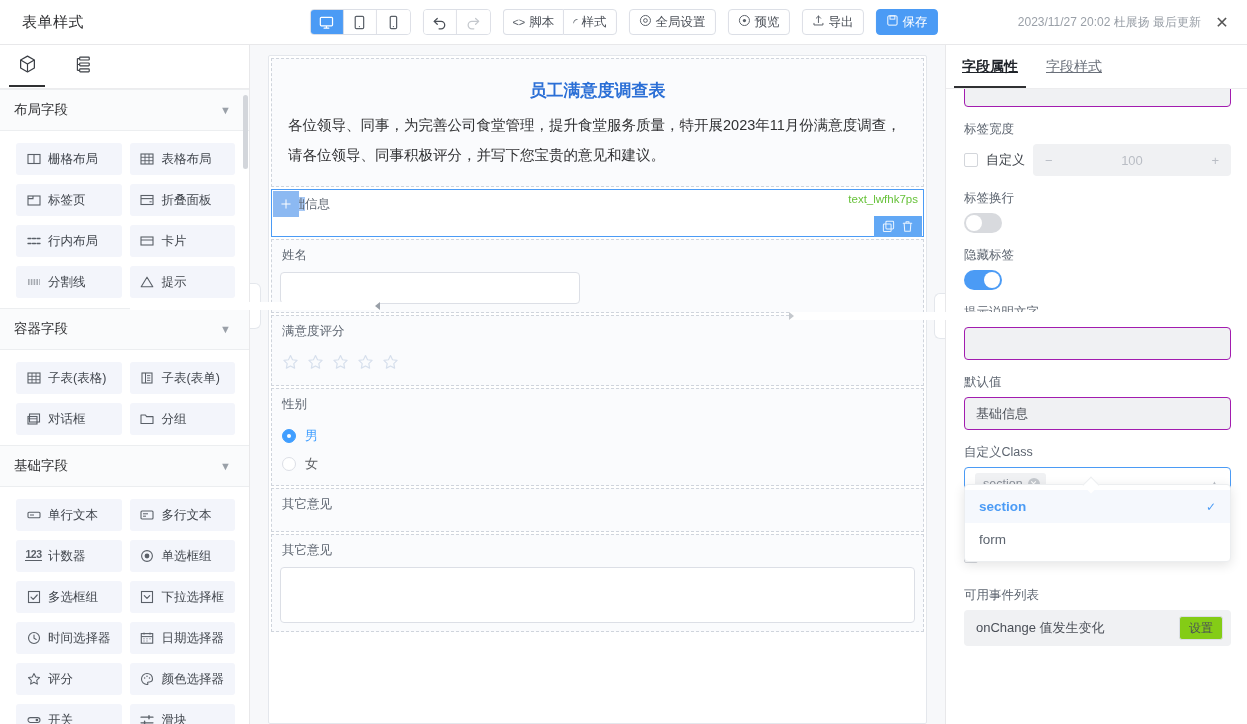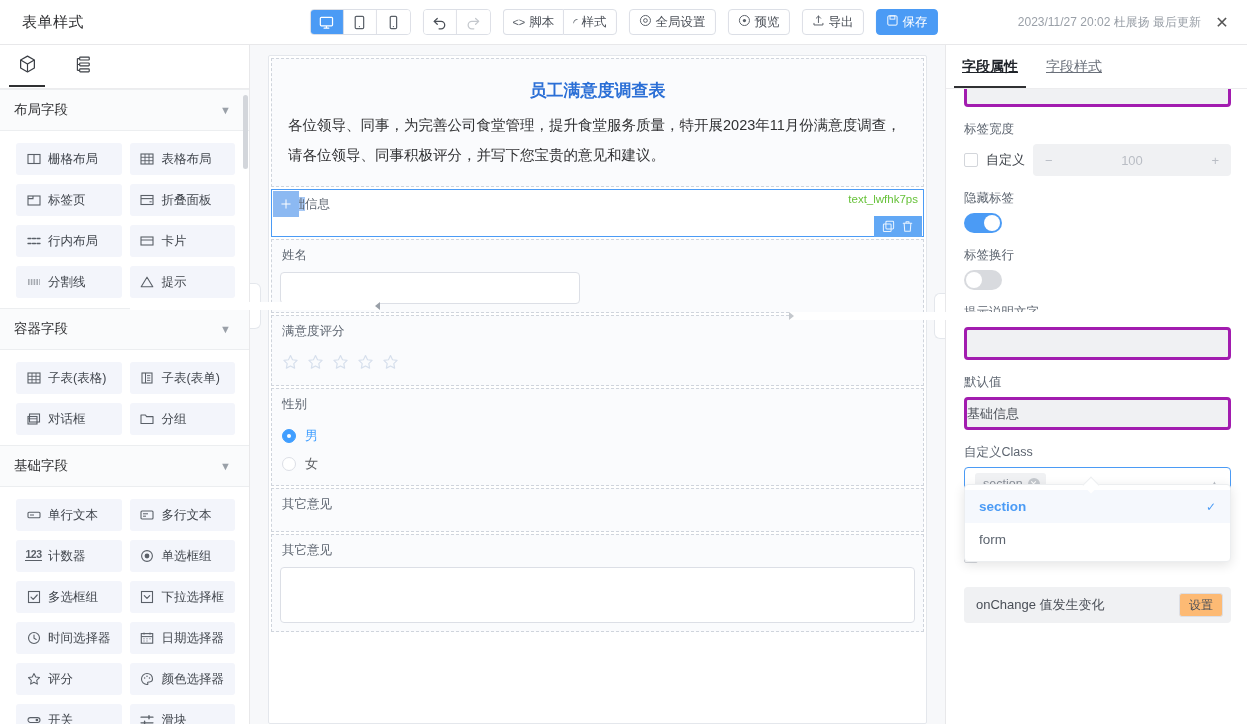--- a/index.html
+++ b/index.html
@@ -135,21 +135,21 @@
   .tri.right { border-top: 4px solid transparent; border-bottom: 4px solid transparent; border-left: 5px solid #c4c8cd; }
 
   
   .right { width: 302px; flex: 0 0 302px; background: #fff; border-left: 1px solid #e8e8ea; display: flex; flex-direction: column; min-height: 0; position: relative; }
   .right-tabs { height: 44px; flex: 0 0 44px; display: flex; align-items: center; gap: 28px; padding-left: 16px; border-bottom: 1px solid #ececee; }
   .rtab { font-size: 14px; color: #6a707a; height: 43px; display: flex; align-items: center; cursor: pointer; position: relative; text-decoration: underline; }
   .rtab.active { color: #1f2329; font-weight: bold; }
   .rtab.active::after { content:""; position:absolute; bottom:0; left:-8px; right:-8px; height:2px; background:#303133; }
   .right-body { flex: 1; overflow: hidden; padding: 0 16px 0 18px; position: relative; }
   .p-label { font-size: 12.5px; color: #5d6570; margin: 0 0 6px 0; }
-  .p-input { height: 32px; background: #f0f1f3; border: 3px solid #a21caf; border-radius: 4px; display: flex; align-items: center; padding: 0 0; font-size: 13px; color: #4a4f57; }
+  .p-input { height: 32px; background: #f0f1f3; border: 1px solid #a21caf; border-radius: 4px; display: flex; align-items: center; padding: 0 11px; font-size: 13px; color: #4a4f57; }
   .p-input.tall { height: 33px; }
   .sec { margin-bottom: 14px; }
   .cb-row { display: flex; align-items: center; gap: 8px; }
   .cbox { width: 14px; height: 14px; border: 1px solid #d3d6db; border-radius: 2px; background: #fff; }
   .cb-lbl { font-size: 13px; color: #3f444b; }
   .stepper { flex: 1; height: 32px; background: #f0f1f3; border-radius: 4px; display: flex; align-items: center; justify-content: space-between; padding: 0 12px; color: #b9bdc4; font-size: 13px; }
   .stepper .v { color: #b9bdc4; font-size: 13px; }
   .switch { width: 38px; height: 20px; border-radius: 10px; background: #d8dade; position: relative; cursor: pointer; }
   .switch i { position: absolute; top: 2px; left: 2px; width: 16px; height: 16px; border-radius: 50%; background: #fff; }
   .switch.on { background: #4b9bf5; }
@@ -161,21 +161,21 @@
   .caret-up { margin-left: auto; color: #b9bdc4; font-size: 11px; }
 
   .dropdown { position: absolute; left: 0; right: 0; top: 40px; background: #fff; border: 1px solid #eceef0; border-radius: 4px; box-shadow: 0 3px 12px rgba(0,0,0,.11); padding: 5px 0; z-index: 20; }
   .dropdown::before { content:""; position:absolute; top:-6px; left: 120px; width: 11px; height: 11px; background:#fff; border-left:1px solid #eceef0; border-top:1px solid #eceef0; transform: rotate(45deg); }
   .dd-item { height: 33px; display: flex; align-items: center; padding: 0 14px; font-size: 13.5px; color: #5d6570; cursor: pointer; }
   .dd-item.sel { color: #4b9bf5; font-weight: bold; background: #f5f8fd; }
   .dd-item .tick { margin-left: auto; color: #4b9bf5; font-size: 12px; }
 
   .evt-row { height: 36px; background: #f0f1f3; border-radius: 4px; display: flex; align-items: center; padding: 0 8px 0 12px; }
   .evt-row .t { font-size: 13px; color: #4a4f57; }
-  .evt-row .b { margin-left: auto; height: 24px; padding: 0 9px; border: 1px solid #dcdfe6; border-radius: 3px; background:#fdba74; font-size: 12px; color: #4a4f57; display:flex; align-items:center; cursor:pointer; }
+  .evt-row .b { margin-left: auto; height: 24px; padding: 0 9px; border: 1px solid #dcdfe6; border-radius: 3px; background:#84cc16; font-size: 12px; color: #4a4f57; display:flex; align-items:center; cursor:pointer; }
   .clip { overflow: hidden; }
 </style>
 </head>
 <body>
 
 <div class="app">
 
   <div class="header">
     <div class="app-title">表单样式</div>
 
@@ -649,29 +649,29 @@
             <span class="cb-lbl">自定义</span>
             <span class="stepper">
               <span>−</span>
               <span class="v">100</span>
               <span>+</span>
             </span>
           </div>
         </div>
 
         <div class="sec">
+          <div class="p-label">标签换行</div>
+          <div class="switch">
+              <i></i>
+            </div>
+        </div>
+
+        <div class="sec">
           <div class="p-label">隐藏标签</div>
           <div class="switch on">
-              <i></i>
-            </div>
-        </div>
-
-        <div class="sec">
-          <div class="p-label">标签换行</div>
-          <div class="switch">
               <i></i>
             </div>
         </div>
 
         <div class="sec">
           <div class="p-label">提示说明文字</div>
           <div class="p-input tall"></div>
         </div>
 
         <div class="sec">
@@ -702,20 +702,21 @@
         <div class="sec clip" style="height:18px;"></div>
 
         <div class="sec">
           <div class="cb-row">
             <span class="cbox"></span>
             <span class="cb-lbl">必填</span>
           </div>
         </div>
 
         <div class="sec" style="margin-top:22px;">
+          <div class="p-label">可用事件列表</div>
           <div class="evt-row">
             <span class="t">onChange 值发生变化</span>
             <span class="b">设置</span>
           </div>
         </div>
 
       </div>
     </div>
 
   </div>

